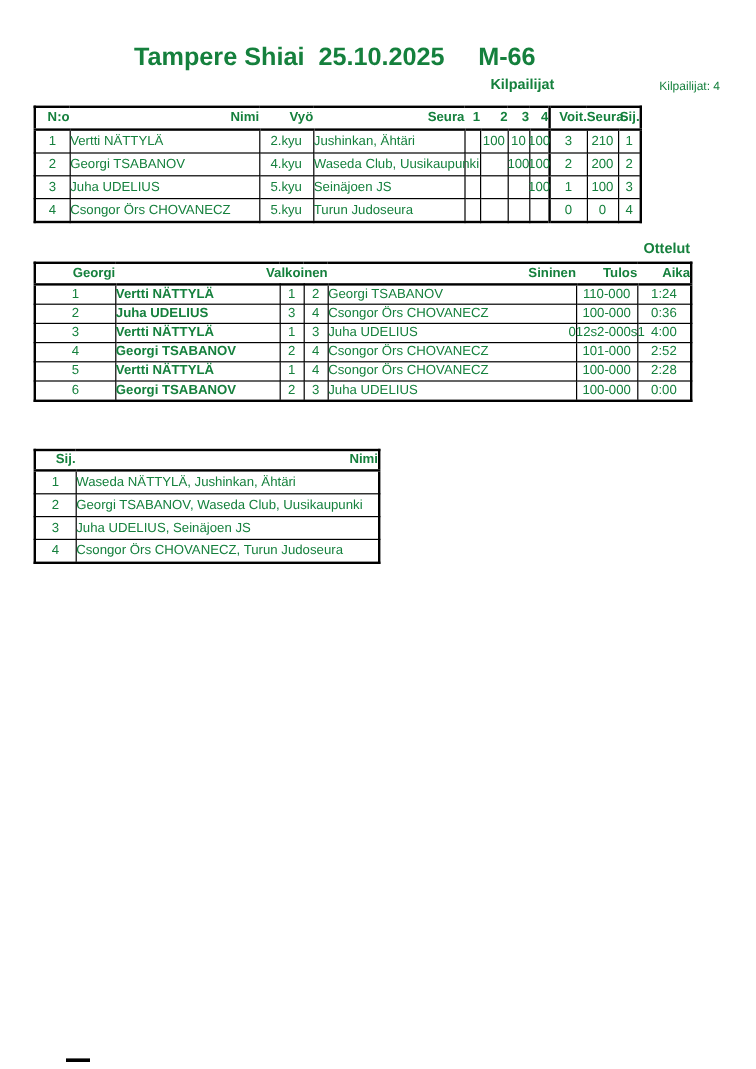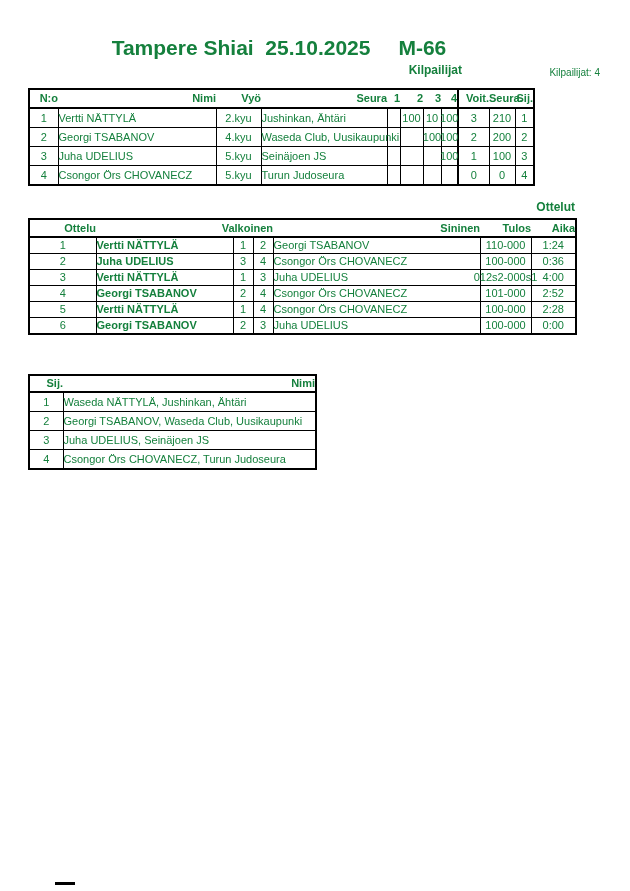--- a/index.html
+++ b/index.html
@@ -169,21 +169,21 @@
       <col style="width:67px">
         <col style="width:137px">
         <col style="width:20px">
         <col style="width:20px">
       <col style="width:207px">
         <col style="width:51px">
         <col style="width:45px">
     </colgroup>
     <thead>
       <tr>
-        <th class="al br1">Ottelu</th>
+        <th class="al br1">Georgi</th>
         <th colspan="3">Valkoinen</th>
         <th>Sininen</th>
         <th class="br1">Tulos</th>
         <th>Aika</th>
       </tr>
     </thead>
     <tbody>
       <tr>
         <td class="c">1</td>
         <td class="l b">Vertti NÄTTYLÄ</td>

